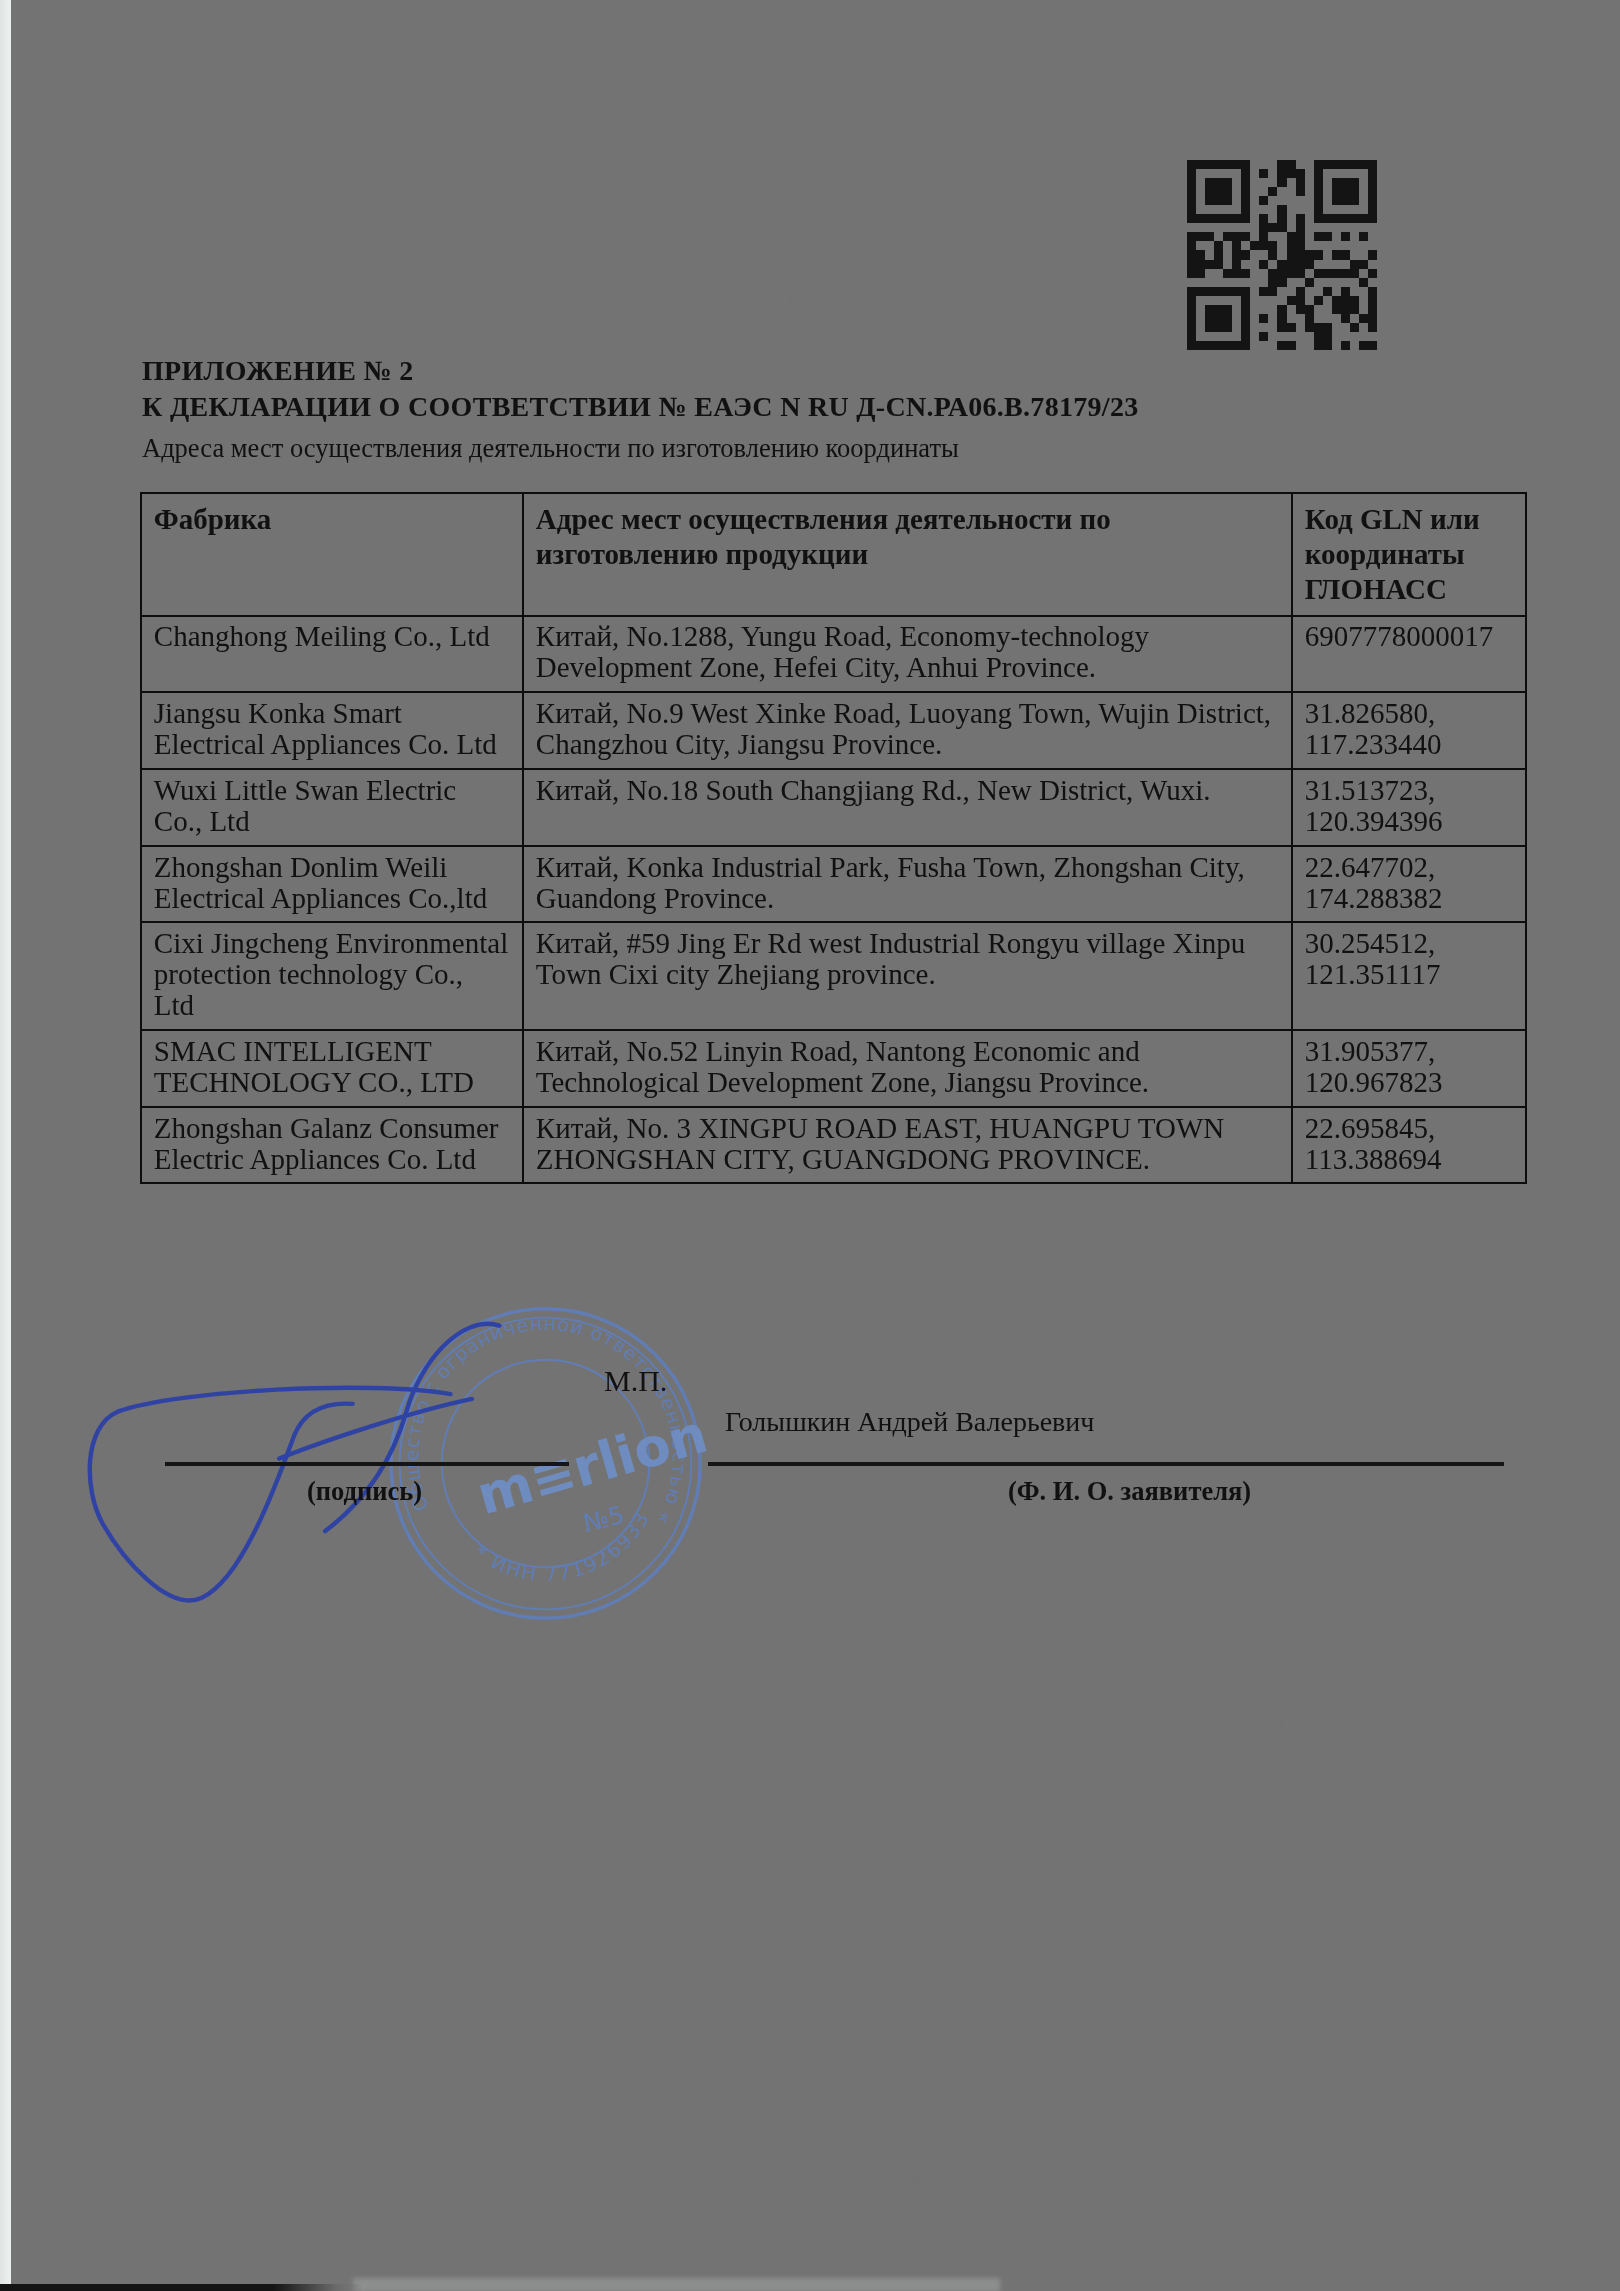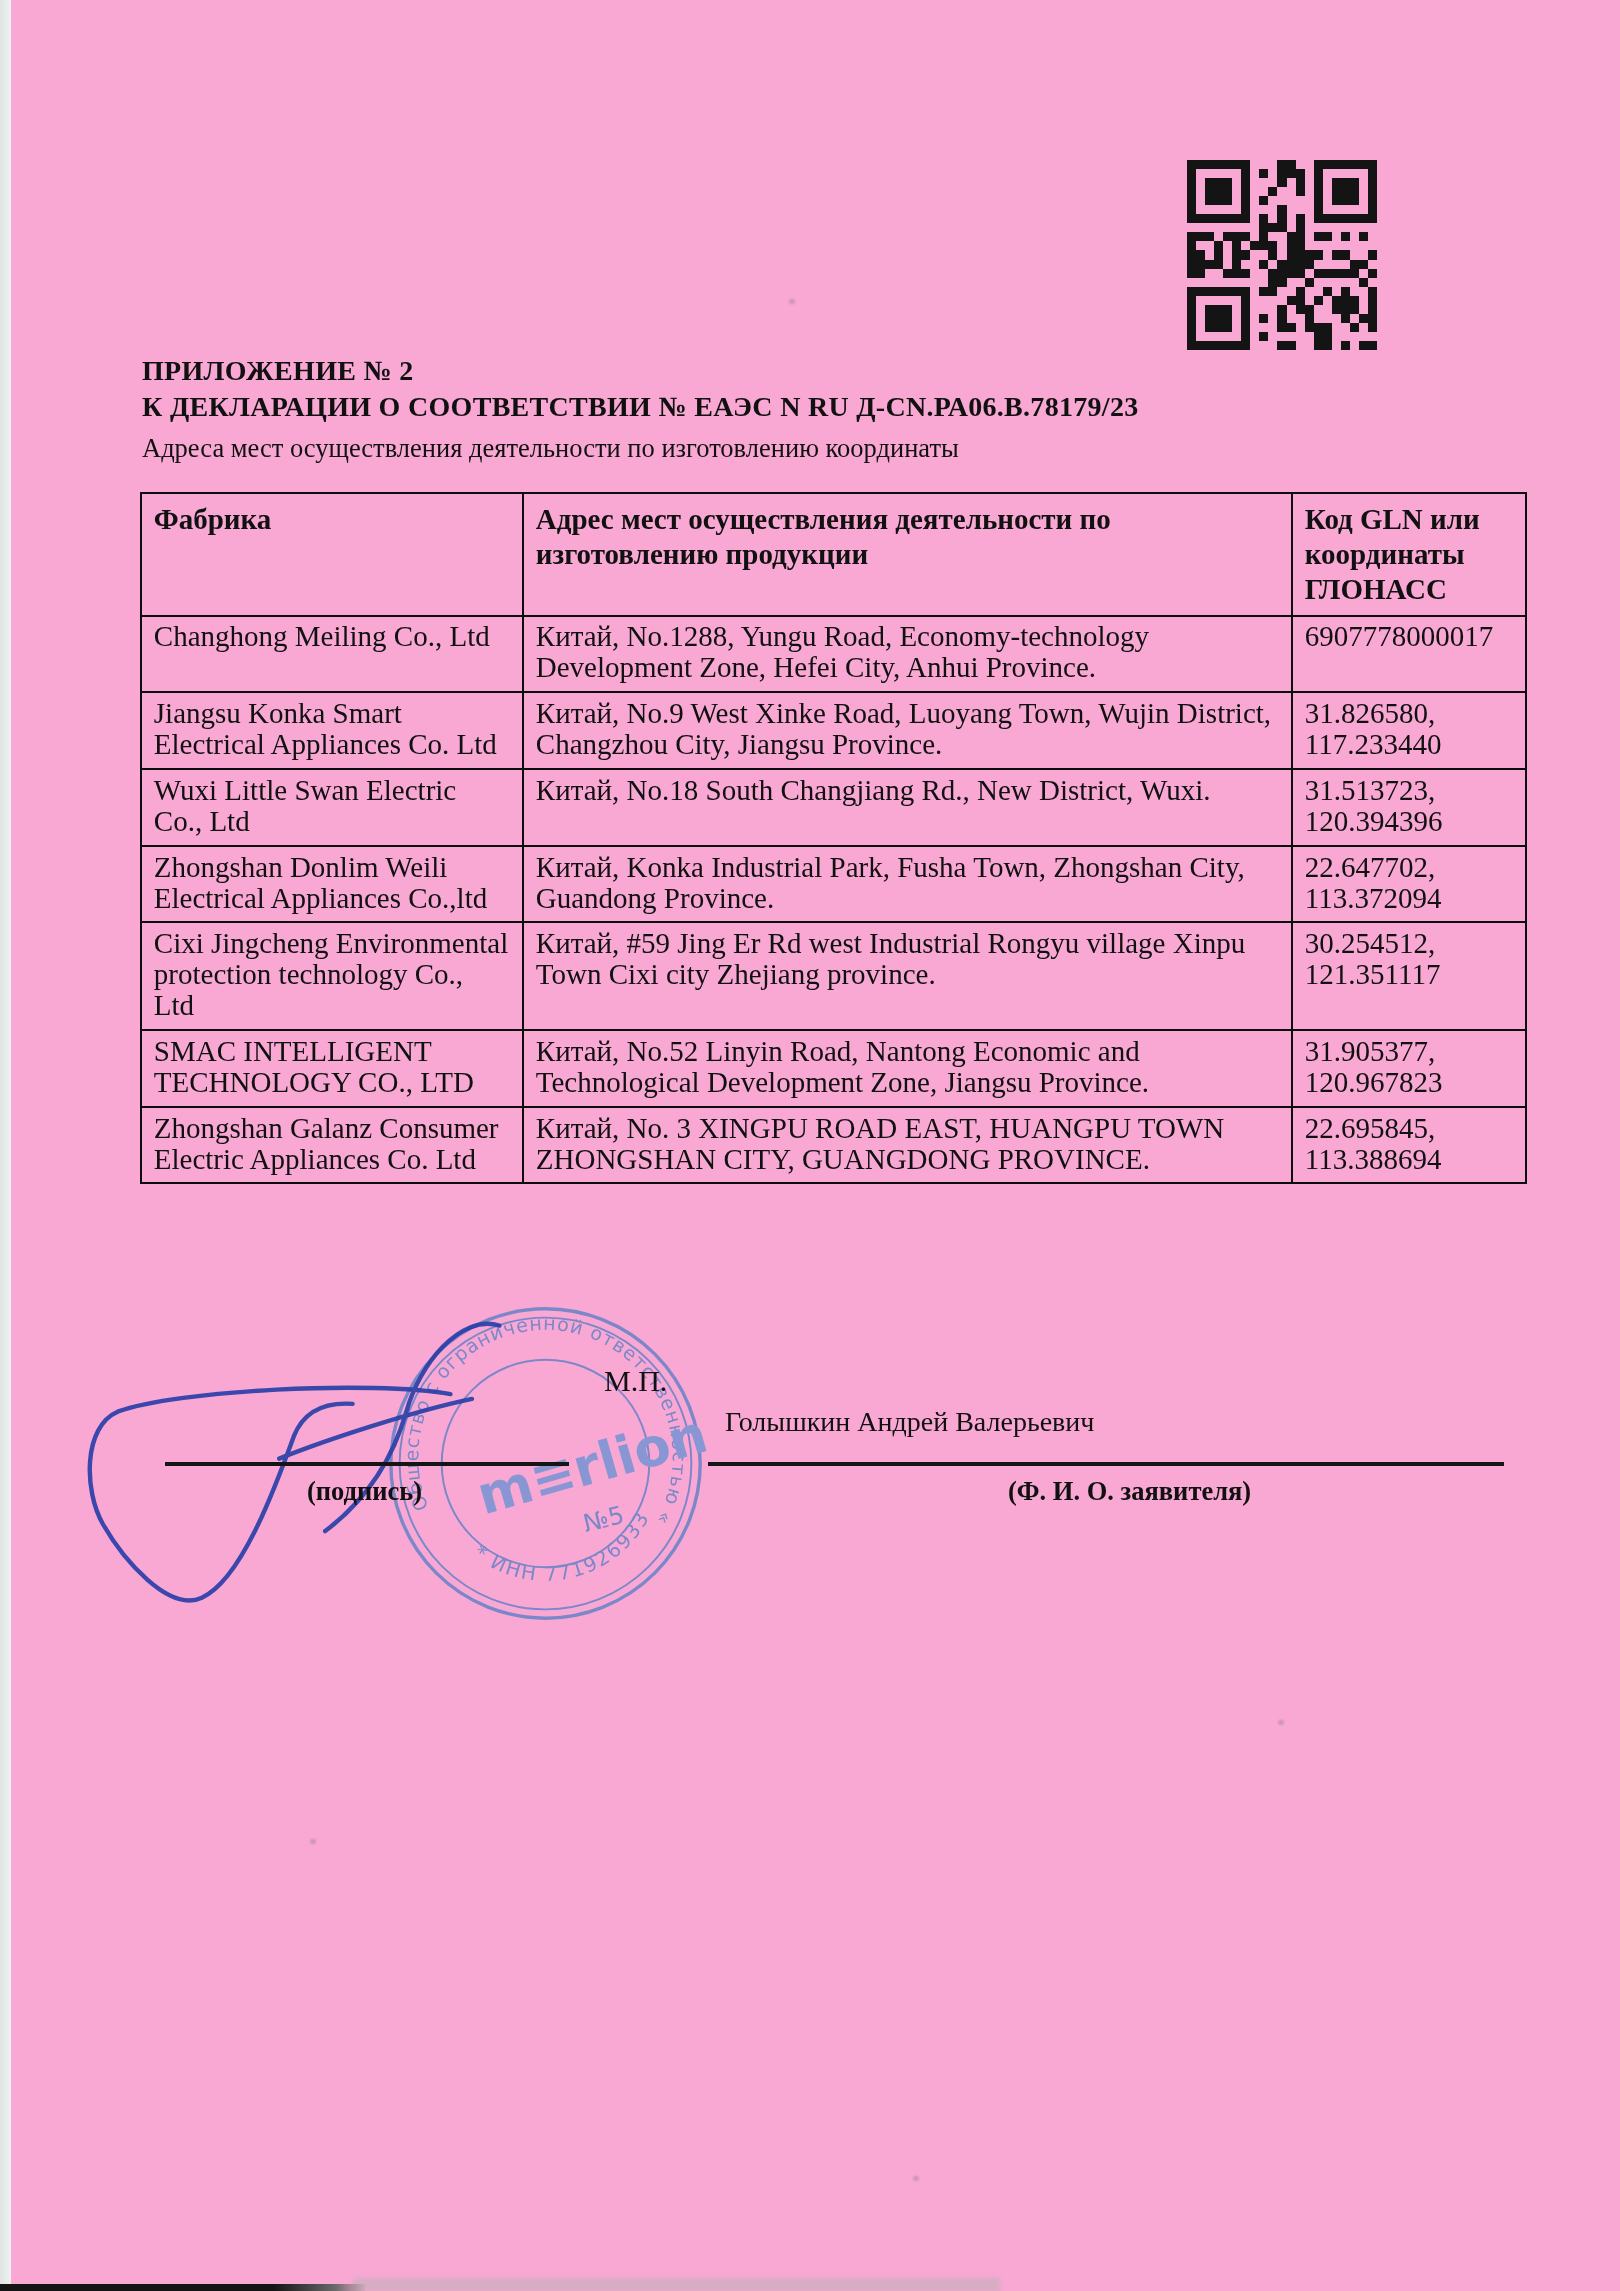--- a/index.html
+++ b/index.html
@@ -1,17 +1,17 @@
 <!DOCTYPE html>
 <html><head>
 <meta charset="utf-8">
 <style>
   html,body{margin:0;padding:0;background:#888;}
   .page{
-    position:relative;width:1620px;height:2292px;background:#f9a8d4;
+    position:relative;width:1620px;height:2292px;background:#737373;
     font-family:"Liberation Serif","DejaVu Serif",serif;color:#111;overflow:hidden;
   }
   .edge-strip{position:absolute;left:0;top:0;width:10.8px;height:100%;
     background:linear-gradient(to right,#dfe5e3,#eef1ef);}
   
   .qr{position:absolute;left:1187px;top:157px;width:190px;height:196px;}
   
   .headings{position:absolute;left:142px;top:353px;width:1225px;}
   .h-line1,.h-line2{font-weight:bold;font-size:28px;line-height:36px;letter-spacing:0.3px;margin:0;}
   .h-sub{font-size:26.5px;line-height:33px;margin:6.9px 0 0 0;}
@@ -97,21 +97,21 @@
         <tr>
       <td class="c-factory">Wuxi Little Swan Electric Co., Ltd</td>
       <td class="c-address">Китай, No.18 South Changjiang Rd., New District, Wuxi.</td>
       <td class="c-code">31.513723,
 120.394396</td>
     </tr>
         <tr>
       <td class="c-factory">Zhongshan Donlim Weili Electrical Appliances Co.,ltd</td>
       <td class="c-address">Китай, Konka Industrial Park, Fusha Town, Zhongshan City, Guandong Province.</td>
       <td class="c-code">22.647702,
-113.372094</td>
+174.288382</td>
     </tr>
         <tr>
       <td class="c-factory">Cixi Jingcheng Environmental protection technology Co., Ltd</td>
       <td class="c-address">Китай, #59 Jing Er Rd west Industrial Rongyu village Xinpu Town Cixi city Zhejiang province.</td>
       <td class="c-code">30.254512,
 121.351117</td>
     </tr>
         <tr>
       <td class="c-factory">SMAC INTELLIGENT TECHNOLOGY CO., LTD</td>
       <td class="c-address">Китай, No.52 Linyin Road, Nantong Economic and Technological Development Zone, Jiangsu Province.</td>

